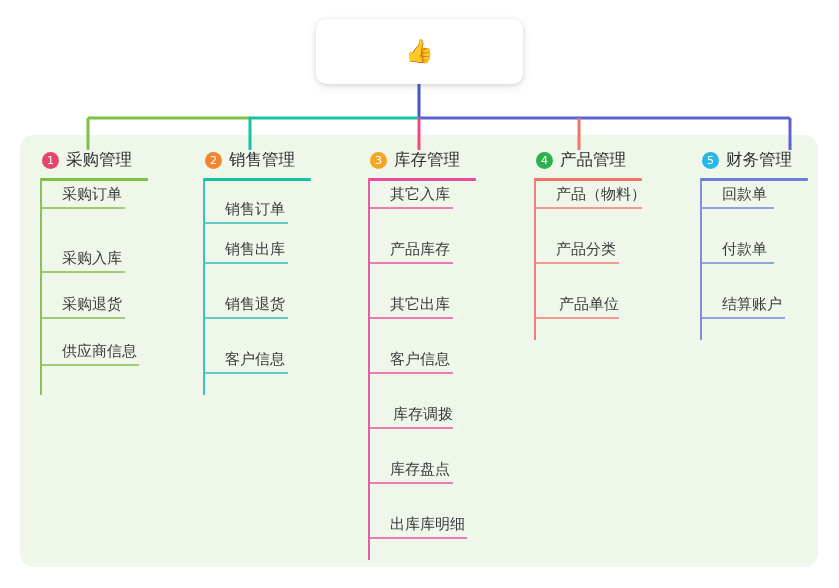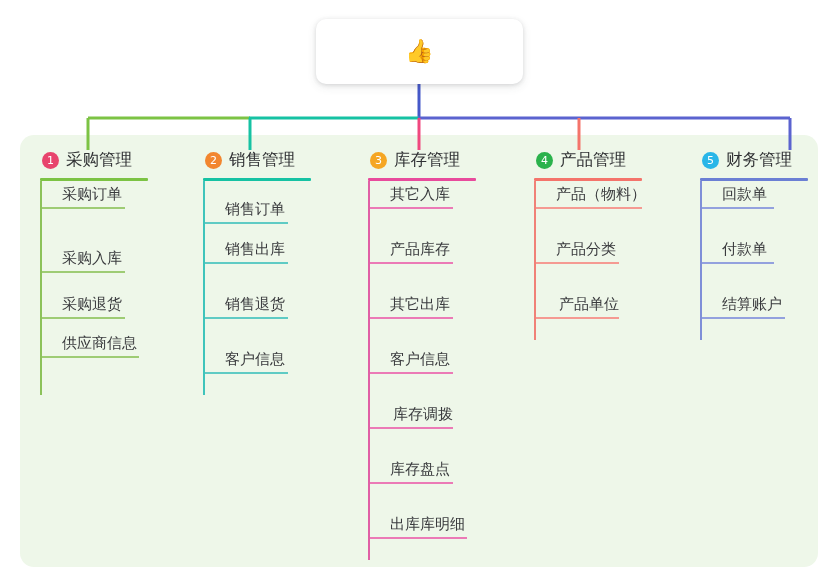--- a/index.html
+++ b/index.html
@@ -176,21 +176,21 @@
             <div class="leaf-rule" style="width: 83px; background: rgb(158, 204, 116);"></div>
           </div>
           <div class="leaf" style="top: 58px; margin-top: 9px;">
             <div class="leaf-text">采购入库</div>
             <div class="leaf-rule" style="width: 83px; background: rgb(158, 204, 116);"></div>
           </div>
           <div class="leaf" style="top: 113px;">
             <div class="leaf-text">采购退货</div>
             <div class="leaf-rule" style="width: 83px; background: rgb(158, 204, 116);"></div>
           </div>
-          <div class="leaf" style="top: 152px;">
+          <div class="leaf" style="top: 160px;">
             <div class="leaf-text">供应商信息</div>
             <div class="leaf-rule" style="width: 97px; background: rgb(158, 204, 116);"></div>
           </div>
         </div>
       </div>
       <div class="column" style="left: 203px;">
         <div class="col-head">
           <span class="badge" style="background: rgb(242, 134, 47);">2</span>
           <span class="col-title">销售管理</span>
         </div>

